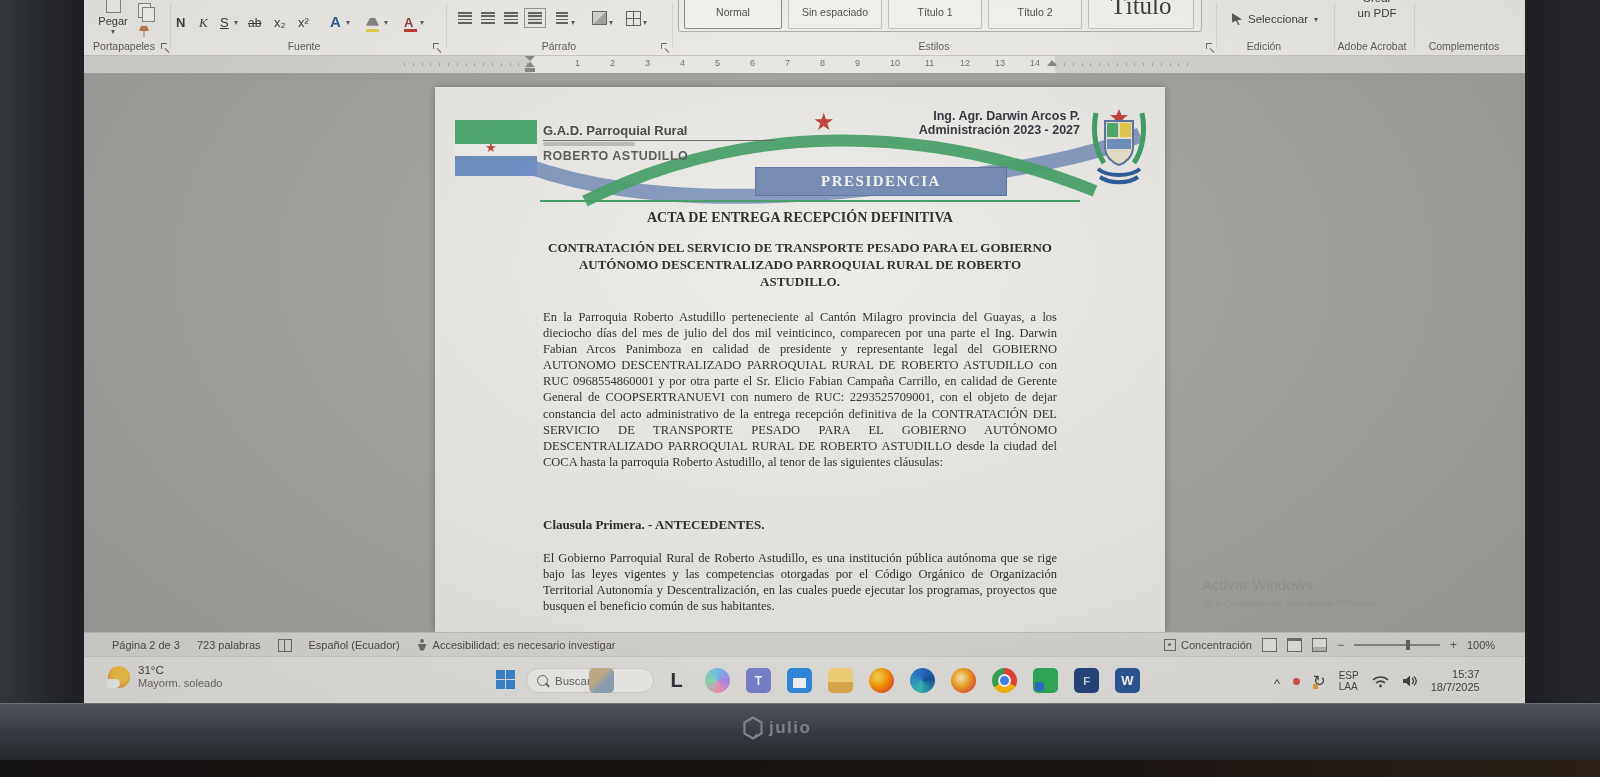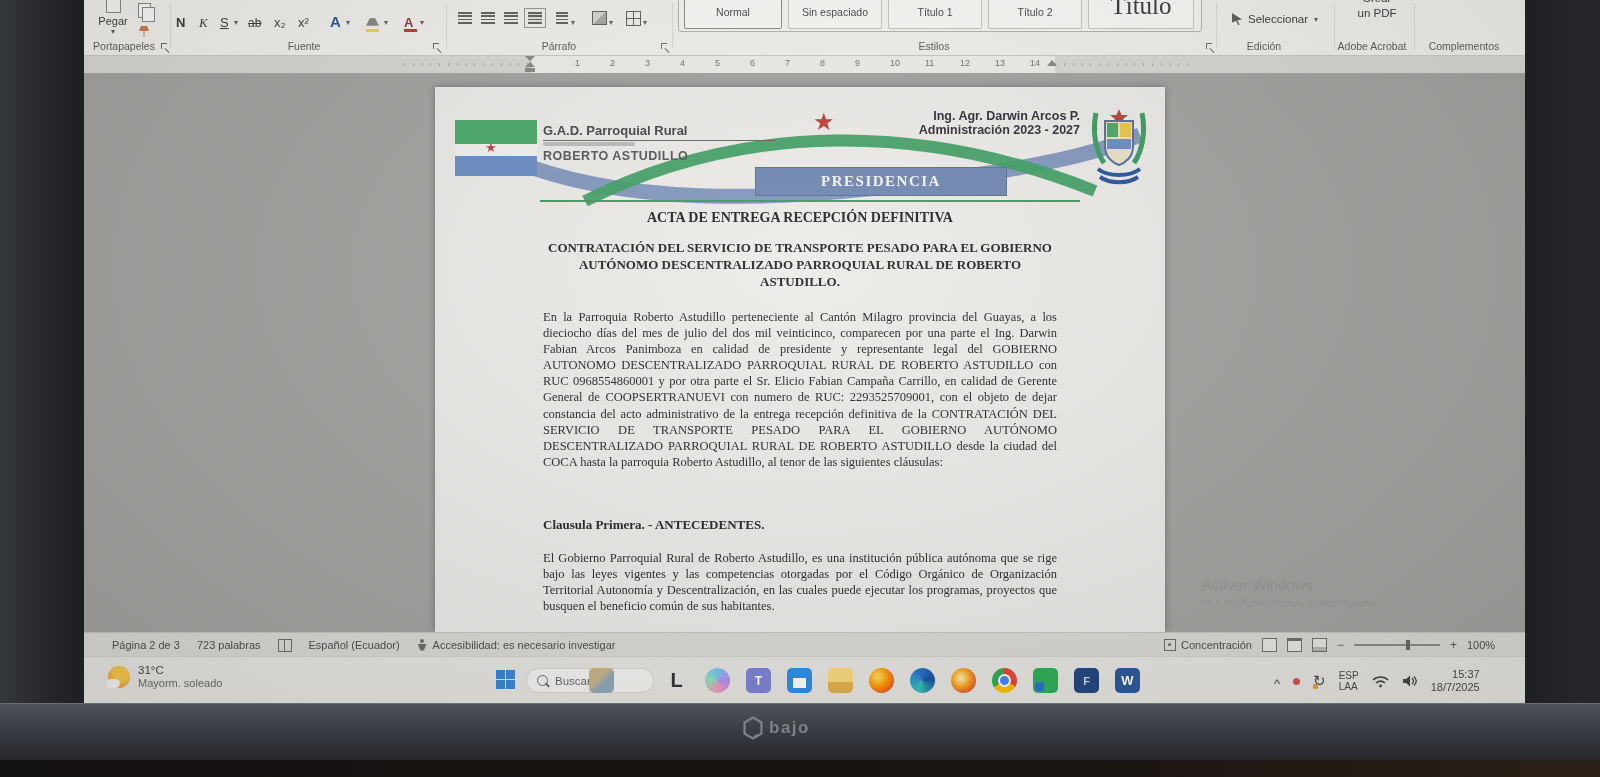--- a/index.html
+++ b/index.html
@@ -410,16 +410,16 @@
     </div>
   </div>
 </div>
 
 <div class="chin">
   <div class="brand">
     <svg width="22" height="24" viewBox="0 0 22 24">
       <path d="M11 1.5 L19.5 6.5 V17.5 L11 22.5 L2.5 17.5 V6.5 Z" fill="none" stroke="#7d828a" stroke-width="2.2"></path>
       <path d="M11 22.5 L15.5 18.5" stroke="#7d828a" stroke-width="2.2"></path>
     </svg>
-    <span class="brand-text">bajo</span>
+    <span class="brand-text">julio</span>
   </div>
 </div>
 <div class="desk"></div>
 
 </body></html>

